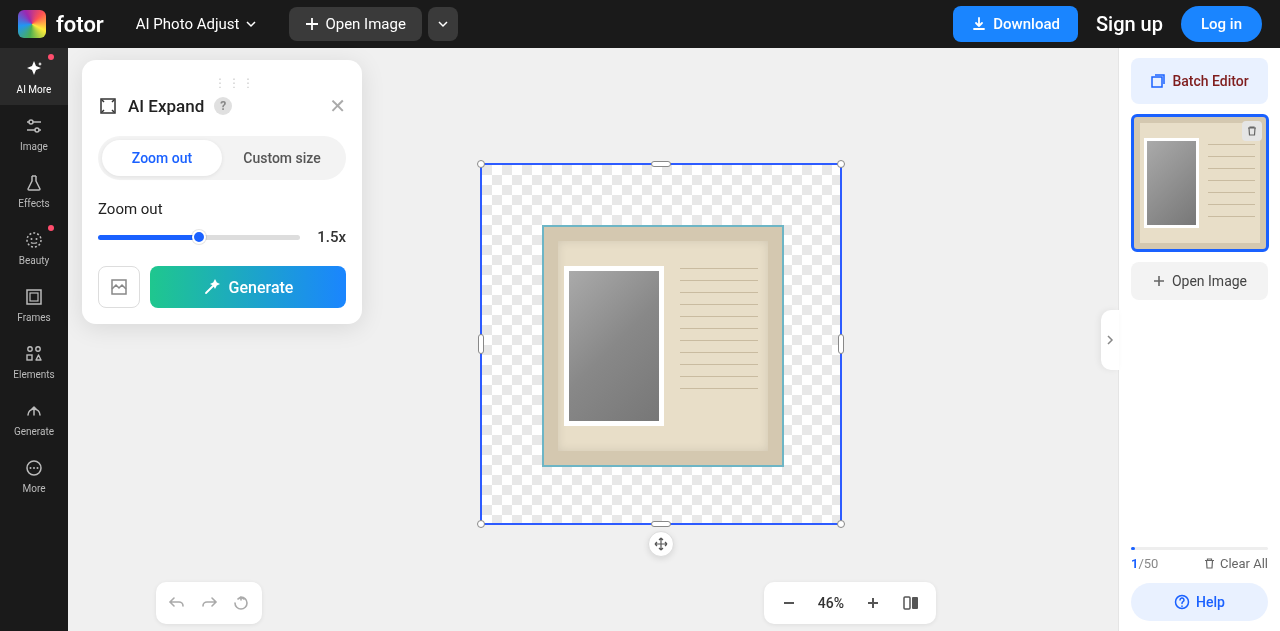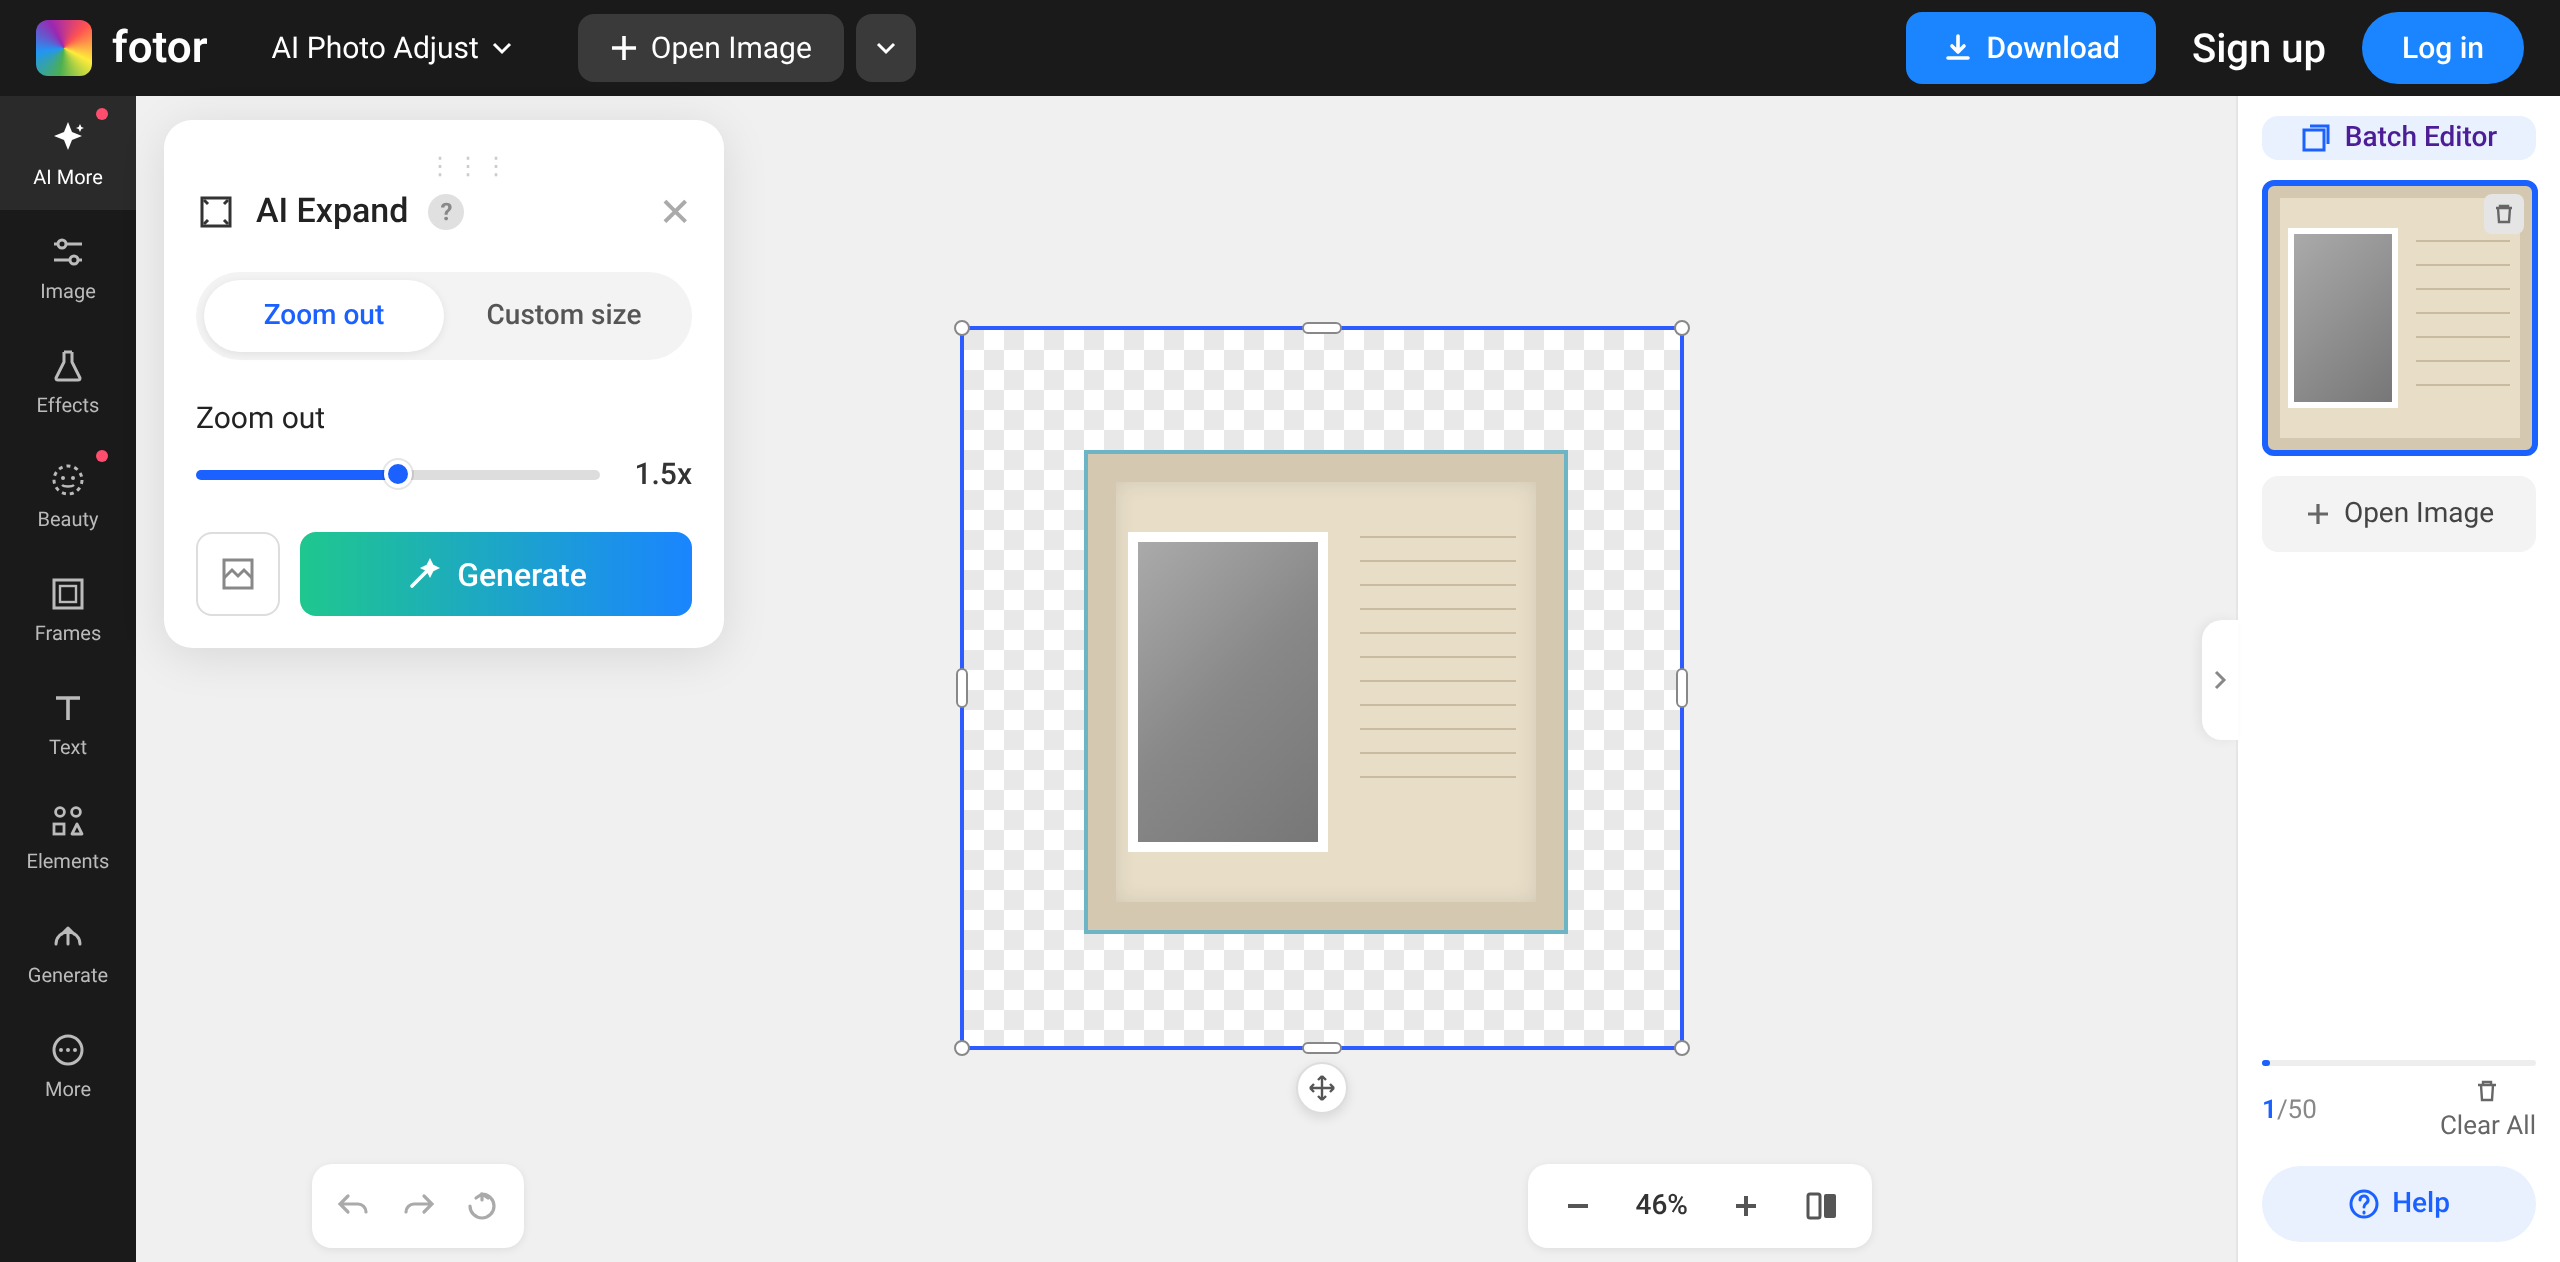--- a/index.html
+++ b/index.html
@@ -55,33 +55,33 @@
     .book-page { width: 210px; height: 210px; background: #e8dec8; display: flex; box-shadow: inset 0 0 10px rgba(0,0,0,0.1); }
     .photo-side { width: 100px; height: 160px; background: linear-gradient(135deg, #aaa 0%, #888 50%, #777 100%); margin: 25px 6px 0 6px; border: 5px solid #fff; }
     .script-side { flex: 1; padding: 20px 10px; }
     .script-line { height: 8px; border-bottom: 1px solid #aa9877; margin-bottom: 4px; opacity: 0.5; }
     .sel-handle { position: absolute; width: 8px; height: 8px; background: #fff; border: 1px solid #888; border-radius: 50%; }
     .sel-edge { position: absolute; background: #fff; border: 1px solid #888; border-radius: 3px; }
     .move-handle { position: absolute; left: 50%; bottom: -34px; transform: translateX(-50%); width: 26px; height: 26px; background: #fff; border: 1px solid #ddd; border-radius: 50%; display: flex; align-items: center; justify-content: center; box-shadow: 0 2px 6px rgba(0,0,0,0.1); color: #555; cursor: move; }
     
     
     .right-panel { width: 162px; background: #fff; border-left: 1px solid #e5e5e5; display: flex; flex-direction: column; padding: 10px 12px; position: relative; }
-    .batch-btn { background: #e9f1ff; color: #4c1d95; border: none; border-radius: 8px; height: 22px; display: flex; align-items: center; justify-content: center; gap: 6px; font-size: 14px; font-weight: 500; cursor: pointer; margin-bottom: 10px; }
+    .batch-btn { background: #e9f1ff; color: #7f1d1d; border: none; border-radius: 8px; height: 46px; display: flex; align-items: center; justify-content: center; gap: 6px; font-size: 14px; font-weight: 500; cursor: pointer; margin-bottom: 10px; }
     .thumb { width: 138px; height: 138px; border: 3px solid #1a61ff; border-radius: 6px; background: #d4c8b0; position: relative; margin-bottom: 10px; display: flex; align-items: center; justify-content: center; overflow: hidden; }
     .thumb .tbook { width: 120px; height: 120px; background: #e8dec8; display: flex; }
     .thumb .tphoto { width: 55px; height: 90px; background: linear-gradient(135deg, #aaa, #777); margin: 15px 4px 0 4px; border: 3px solid #fff; }
     .thumb .tscript { flex: 1; padding: 14px 5px; }
     .thumb-del { position: absolute; top: 4px; right: 4px; width: 20px; height: 20px; background: #e5e5e5; border-radius: 4px; display: flex; align-items: center; justify-content: center; color: #666; font-size: 12px; cursor: pointer; }
     .open-thumb-btn { width: 100%; height: 38px; border: none; background: #f3f3f3; border-radius: 8px; display: flex; align-items: center; justify-content: center; gap: 6px; color: #444; font-size: 14px; cursor: pointer; }
     .rp-footer { margin-top: auto; }
     .rp-progress { height: 3px; background: #eee; border-radius: 2px; margin-bottom: 6px; position: relative; }
     .rp-progress-fill { position: absolute; left: 0; top: 0; height: 100%; width: 3%; background: #1a61ff; border-radius: 2px; }
     .rp-count-row { display: flex; align-items: center; font-size: 13px; color: #888; margin-bottom: 12px; }
     .rp-count-row .cur { color: #1a61ff; font-weight: 600; }
-    .clear-all { margin-left: auto; display: flex; align-items: center; gap: 4px; color: #666; cursor: pointer; font-size: 13px; flex-direction: column; }
+    .clear-all { margin-left: auto; display: flex; align-items: center; gap: 4px; color: #666; cursor: pointer; font-size: 13px; }
     .help-btn { width: 100%; height: 38px; border: none; background: #e9f1ff; color: #1a61ff; border-radius: 20px; display: flex; align-items: center; justify-content: center; gap: 6px; font-size: 14px; cursor: pointer; font-weight: 500; }
     .collapse-tab { position: absolute; left: -18px; top: 50%; transform: translateY(-50%); width: 18px; height: 60px; background: #fff; border-radius: 10px 0 0 10px; display: flex; align-items: center; justify-content: center; color: #888; cursor: pointer; box-shadow: -2px 0 6px rgba(0,0,0,0.06); }
     
     
     .bottom-bar { position: absolute; left: 68px; right: 162px; bottom: 0; height: 56px; display: flex; align-items: center; padding: 0 20px; }
     .bb-left { display: flex; gap: 2px; background: #fff; border-radius: 10px; padding: 6px; box-shadow: 0 1px 4px rgba(0,0,0,0.08); }
     .bb-btn { width: 30px; height: 30px; border: none; background: transparent; display: flex; align-items: center; justify-content: center; color: #aaa; cursor: pointer; border-radius: 6px; }
     .bb-spacer { flex: 1; }
     .bb-right { display: flex; align-items: center; gap: 8px; background: #fff; border-radius: 10px; padding: 6px 10px; box-shadow: 0 1px 4px rgba(0,0,0,0.08); }
     .zoom-val { font-size: 14px; color: #333; font-weight: 500; padding: 0 6px; }
@@ -165,28 +165,20 @@
       <span>Beauty</span>
     </div>
     <div class="sb-item">
       <span class="sb-icon">
           <svg width="20" height="20" viewBox="0 0 20 20" fill="none">
             <rect x="3" y="3" width="14" height="14" stroke="#bbb" stroke-width="1.5"></rect>
             <rect x="6" y="6" width="8" height="8" stroke="#bbb" stroke-width="1.2"></rect>
           </svg>
         </span>
       <span>Frames</span>
-    </div>
-    <div class="sb-item">
-      <span class="sb-icon">
-          <svg width="20" height="20" viewBox="0 0 20 20" fill="none">
-            <path d="M4 5h12M10 5v11" stroke="#bbb" stroke-width="1.8"></path>
-          </svg>
-        </span>
-      <span>Text</span>
     </div>
     <div class="sb-item">
       <span class="sb-icon">
           <svg width="20" height="20" viewBox="0 0 20 20" fill="none">
             <circle cx="6" cy="5" r="2.2" stroke="#bbb" stroke-width="1.4"></circle>
             <circle cx="14" cy="5" r="2.2" stroke="#bbb" stroke-width="1.4"></circle>
             <rect x="3" y="11" width="5" height="5" stroke="#bbb" stroke-width="1.4"></rect>
             <path d="M12 16l2.5-5 2.5 5z" stroke="#bbb" stroke-width="1.4" stroke-linejoin="round"></path>
           </svg>
         </span>

